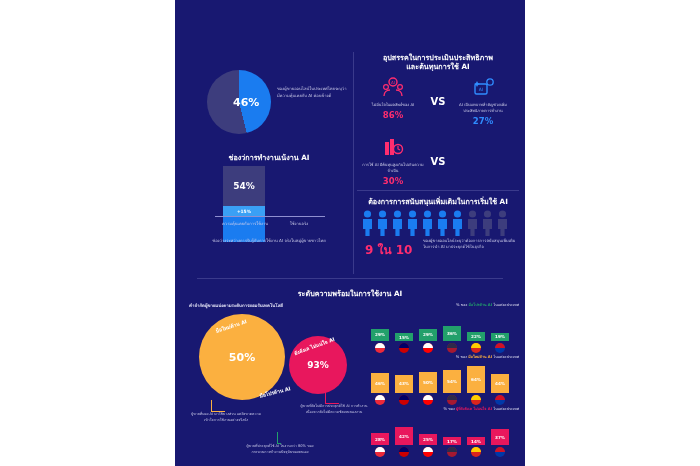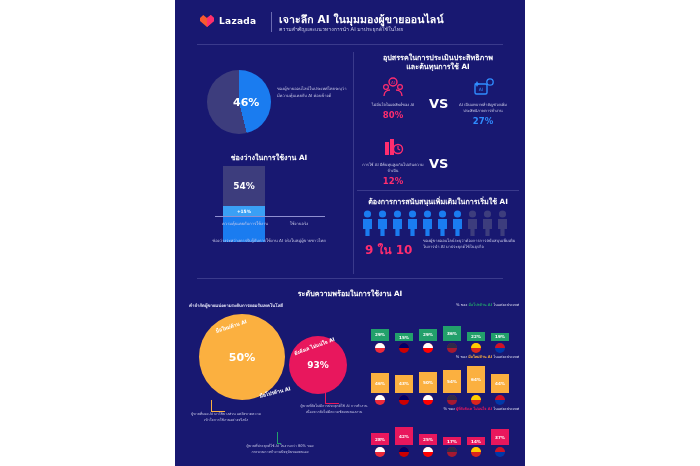--- a/index.html
+++ b/index.html
@@ -64,21 +64,21 @@
   .col-right { position: absolute; left: 180px; top: 48px; width: 166px; height: 230px; }
   .vs-title { position: absolute; left: 0; top: 4px; width: 166px; font-family: Liberation Mono, monospace; }
   .vs-title2 { position: absolute; left: 0; top: 13px; width: 166px; }
   .vsrow { position: absolute; left: 0; width: 166px; height: 60px; }
   .vs-cell { position: absolute; width: 68px; text-align: center; }
   .vs-left { left: 4px; } .vs-right { left: 94px; }
   .ico { height: 26px; display: flex; align-items: center; justify-content: center; }
   .vs-txt { font-size: 3.9px; line-height: 1.5; color: #d6d6ef; margin-top: 2px; }
   .vs-pct { font-size: 8.5px; font-weight: bold; margin-top: 2px; }
   .pink { color: #ff2d6f; } .blue { color: #2f8cff; }
-  .vs-mid { position: absolute; left: 74px; top: 22px; width: 18px; text-align: center; color: #ffffff; font-size: 13px; font-weight: bold; }
+  .vs-mid { position: absolute; left: 74px; top: 22px; width: 18px; text-align: center; color: #ffffff; font-size: 10px; font-weight: bold; }
 
   
   .ppl-title { position: absolute; left: 0; top: 148px; width: 166px; }
   .people { position: absolute; left: 6px; top: 162px; width: 154px; height: 26px; display: flex; gap: 2px; }
   .p-fig { width: 13px; height: 26px; }
   .ppl-big { position: absolute; left: 10px; top: 192px; color: #ff2d6f; font-size: 12px; font-weight: bold; }
   .ppl-note { position: absolute; left: 68px; top: 190px; width: 94px; font-size: 4px; color: #cdcdeb; line-height: 1.6; text-align: left; }
 
   
   .bottom { position: absolute; left: 0; top: 286px; width: 350px; height: 180px; }
@@ -108,44 +108,29 @@
   .bar { width: 18px; display: flex; align-items: center; justify-content: center; color: #fff; font-size: 4.2px; font-weight: bold; }
   .flag { position: absolute; bottom: 0; width: 10px; height: 10px; border-radius: 50%; left: 4px; overflow: hidden; }
   .flagwrap { position: absolute; width: 18px; bottom: 0; height: 10px; }
 </style>
 </head>
 <body>
 
 <div id="stage">
  <div class="poster">
 
-  <div class="header">
-    <div class="logo-wrap">
-      <span class="logo-mark">
-        <svg width="16" height="14" viewBox="0 0 16 14">
-          <path d="M8 13 L1 7 L1 4 L4.2 1 L8 4 L11.8 1 L15 4 L15 7 Z" fill="#f75a2f"></path>
-          <path d="M8 13 L15 7 L15 4 L11.8 1 L8 4 Z" fill="#ff2d6f"></path>
-        </svg>
-      </span>
-      <span class="logo-text">Lazada</span>
-    </div>
-    <div class="hdr-div"></div>
-    <div class="hdr-title">เจาะลึก AI ในมุมมองผู้ขายออนไลน์</div>
-    <div class="hdr-sub">ความสำคัญและแนวทางการนำ AI มาประยุกต์ใช้ในไทย</div>
-    <div class="hdr-rule"></div>
-  </div>
 
   <div class="col-left">
     <div class="pie-box">
       <div class="pie"></div>
       <div class="pie-val">46%</div>
     </div>
     <div class="pie-note">ของผู้ขายออนไลน์ในประเทศไทยระบุว่ามีความคุ้นเคยกับ AI ค่อนข้างดี</div>
 
-    <div class="gap-title sec-title">ช่องว่างในการใช้งาน AI</div>
+    <div class="gap-title sec-title">ช่องว่การทำงานเน้งาน AI</div>
     <div class="gapchart">
       <div class="gb gb-left">
         <div class="seg seg-dark">54%</div>
         <div class="seg seg-lite">+15%</div>
         <div class="seg seg-blue"></div>
       </div>
     </div>
     <div class="axis"></div>
     <div class="gap-lbl" style="left:32px">ความคุ้นเคยกับการใช้งาน</div>
     <div class="gap-lbl" style="left:86px">ใช้งานจริง</div>
@@ -164,21 +149,21 @@
         <div class="ico">
           <svg width="24" height="22" viewBox="0 0 24 22">
             <circle cx="12" cy="6" r="4" fill="none" stroke="#ff2d6f" stroke-width="1.4"></circle>
             <text x="12" y="8" font-size="4" fill="#ff2d6f" text-anchor="middle">AI</text>
             <path d="M3 20c0-4 3-6 6-6M21 20c0-4-3-6-6-6" fill="none" stroke="#ff2d6f" stroke-width="1.4"></path>
             <circle cx="5" cy="11" r="2.4" fill="none" stroke="#ff2d6f" stroke-width="1.2"></circle>
             <circle cx="19" cy="11" r="2.4" fill="none" stroke="#ff2d6f" stroke-width="1.2"></circle>
           </svg>
         </div>
         <div class="vs-txt">ไม่มั่นใจในผลลัพธ์ของ AI</div>
-        <div class="vs-pct pink">80%</div>
+        <div class="vs-pct pink">86%</div>
       </div>
       <div class="vs-mid">VS</div>
       <div class="vs-cell vs-right">
         <div class="ico">
           <svg width="24" height="22" viewBox="0 0 24 22">
             <rect x="4" y="8" width="12" height="10" rx="1.5" fill="none" stroke="#2f8cff" stroke-width="1.4"></rect>
             <text x="10" y="15" font-size="4.5" fill="#2f8cff" text-anchor="middle">AI</text>
             <circle cx="19" cy="6" r="3.2" fill="none" stroke="#2f8cff" stroke-width="1.3"></circle>
             <path d="M6 5l1 2 2 1-2 1-1 2-1-2-2-1 2-1z" fill="#2f8cff"></path>
           </svg>
@@ -192,21 +177,21 @@
       <div class="vs-cell vs-left">
         <div class="ico">
           <svg width="24" height="22" viewBox="0 0 24 22">
             <rect x="4" y="6" width="4" height="13" fill="#ff2d6f"></rect>
             <rect x="9" y="3" width="4" height="16" fill="#ff2d6f"></rect>
             <circle cx="17" cy="13" r="4.5" fill="none" stroke="#ff2d6f" stroke-width="1.4"></circle>
             <path d="M17 10v3l2 1" stroke="#ff2d6f" stroke-width="1.2" fill="none"></path>
           </svg>
         </div>
         <div class="vs-txt">การใช้ AI มีต้นทุนสูงเกินไปเกินความจำเป็น</div>
-        <div class="vs-pct pink">12%</div>
+        <div class="vs-pct pink">30%</div>
       </div>
       <div class="vs-mid">VS</div>
     </div>
 
     <div class="rule" style="left:2px; top:142px; width:162px;"></div>
     <div class="ppl-title sec-title">ต้องการการสนับสนุนเพิ่มเติมในการเริ่มใช้ AI</div>
     <div class="people" id="people-row">
           <span class="p-fig"><svg width="13" height="26" viewBox="0 0 13 26">
               <circle cx="6.5" cy="4" r="3.6" fill="#1a7cf0"></circle>
               <path d="M2 9h9v10H8.6v7H4.4v-7H2z" fill="#1a7cf0"></path>

